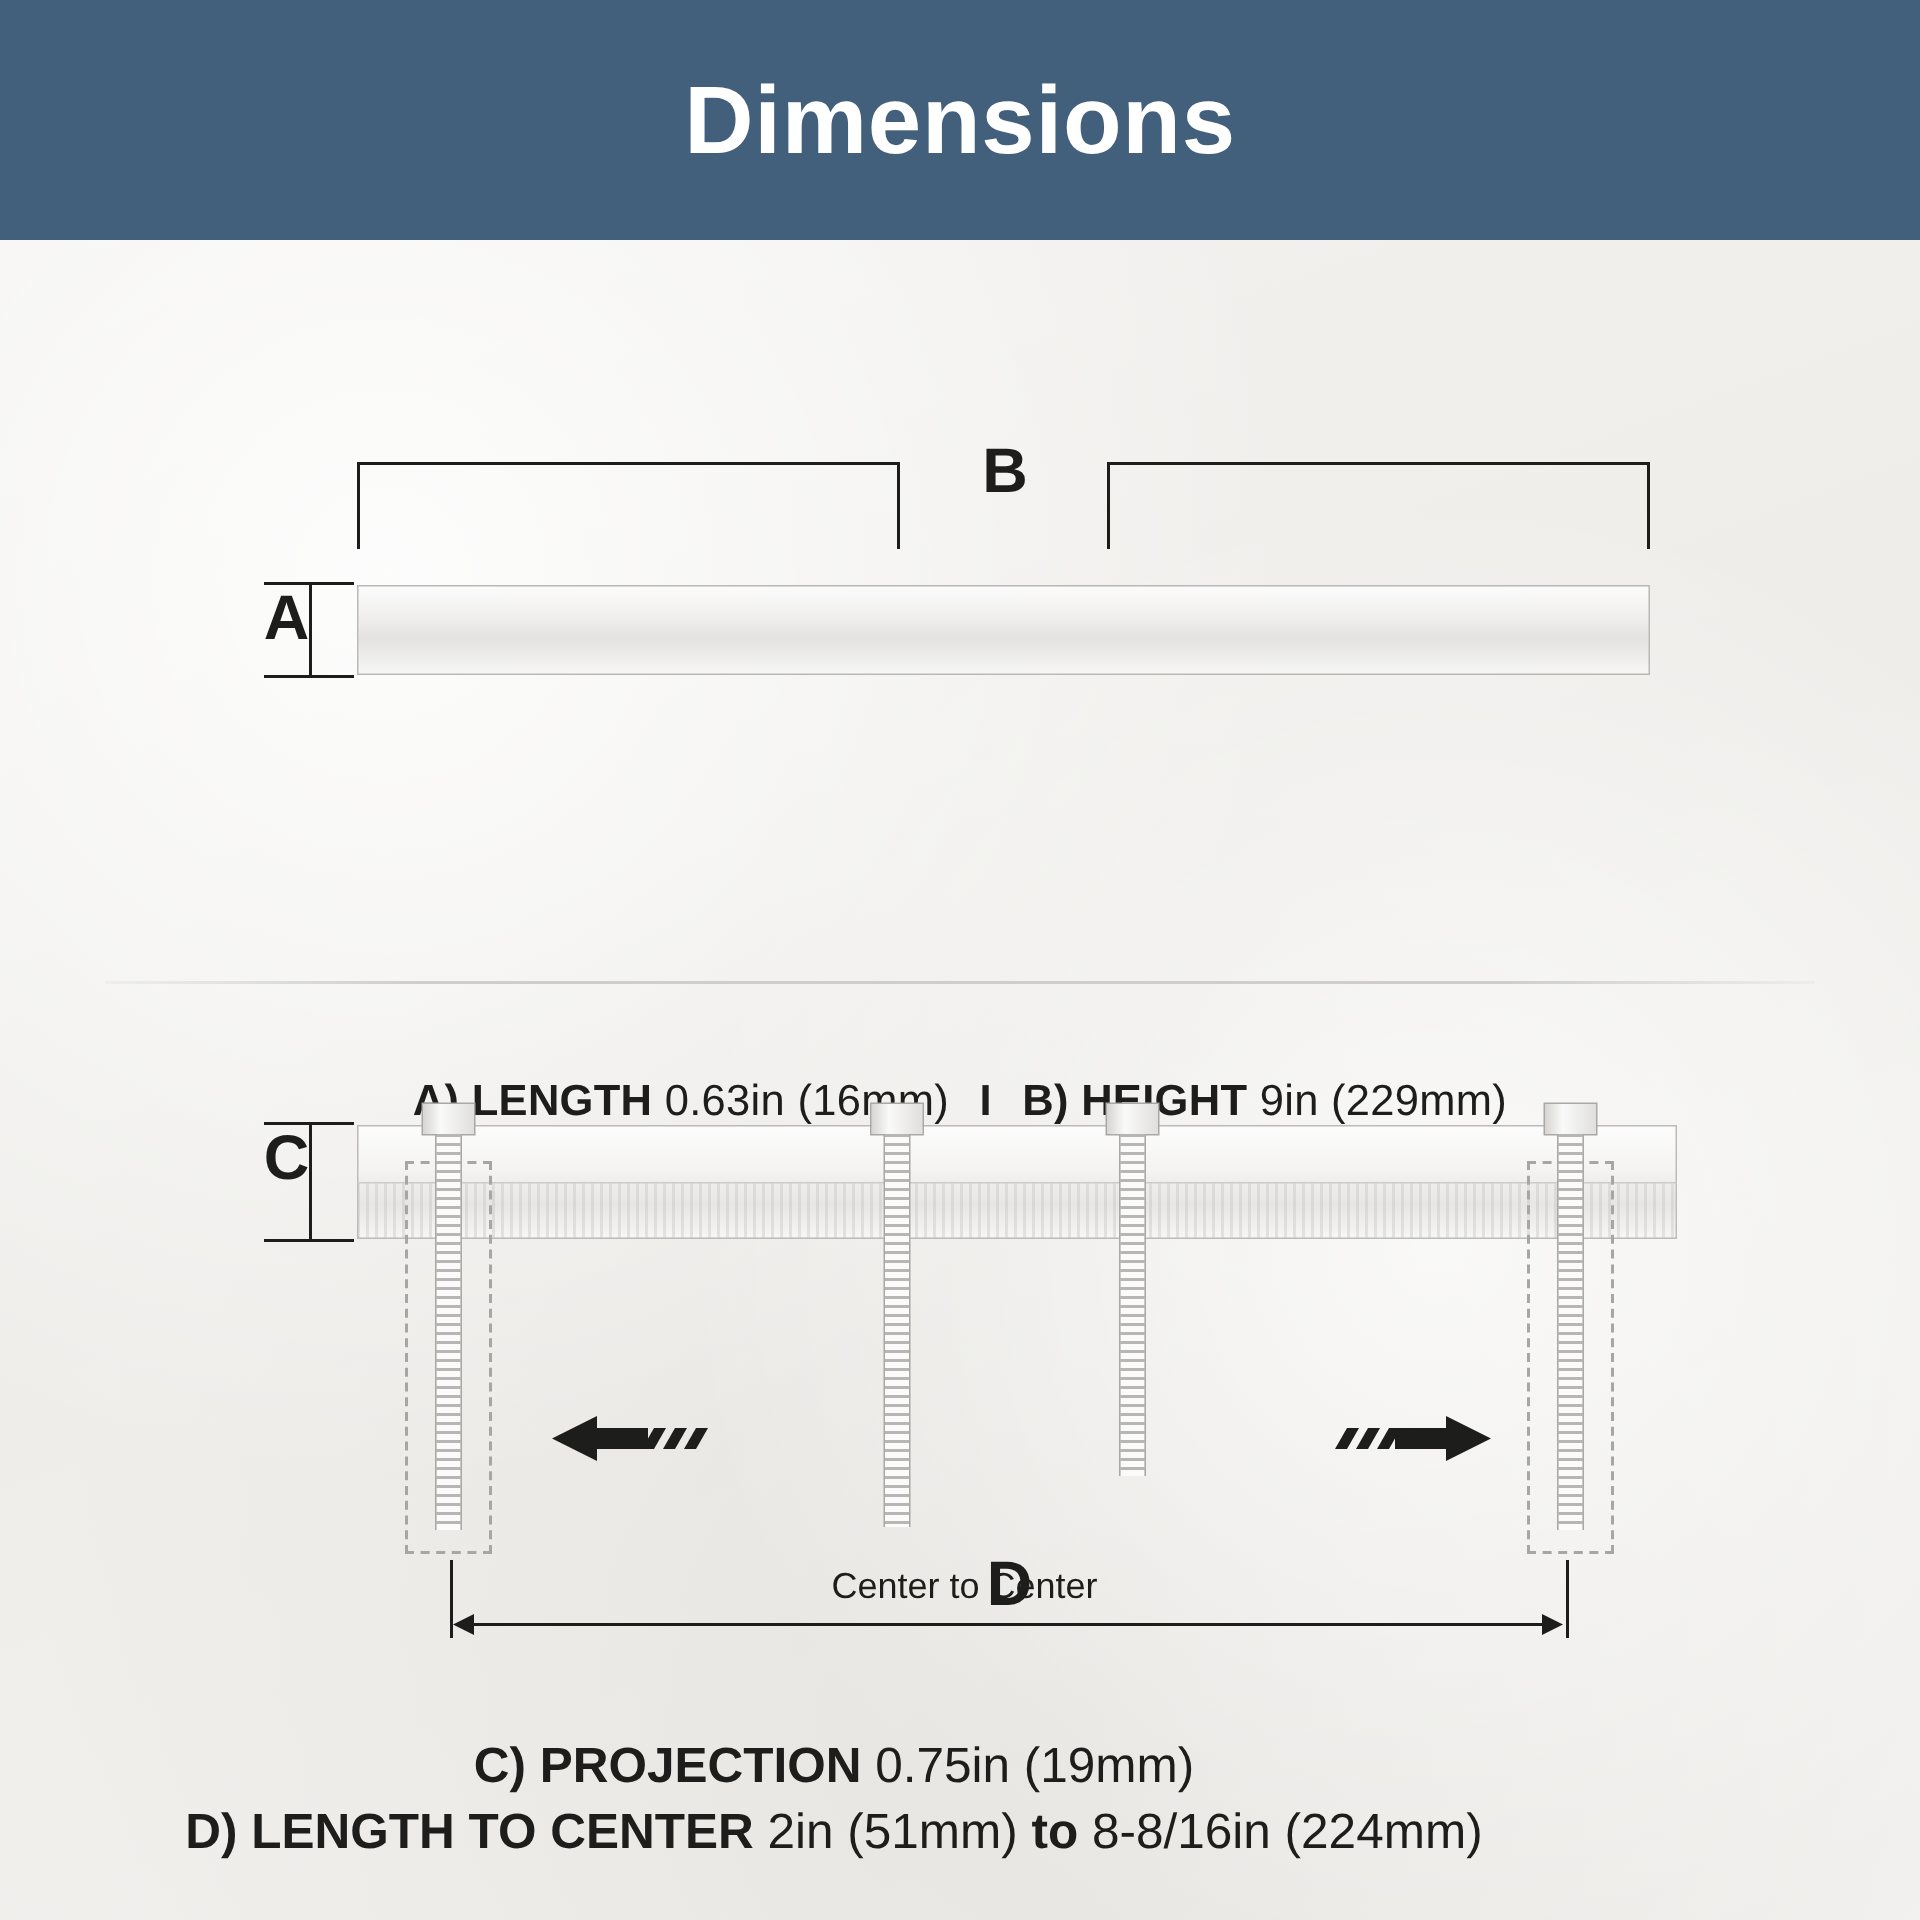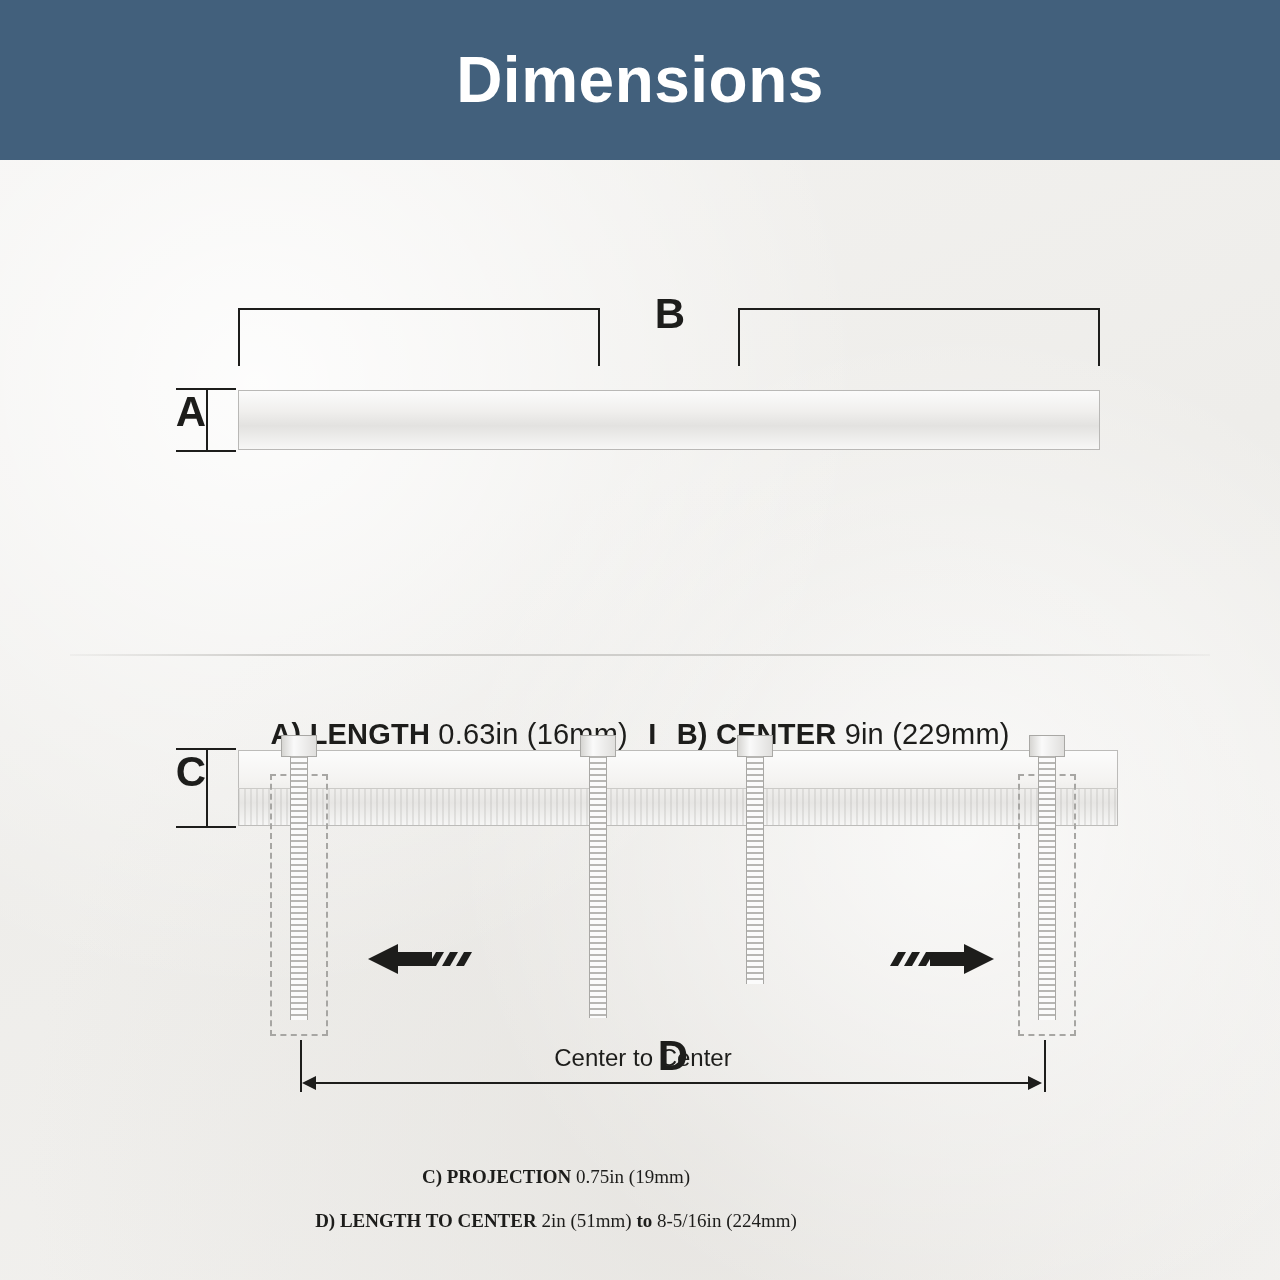--- a/index.html
+++ b/index.html
@@ -306,24 +306,23 @@
     font-weight: bold;
     color: #1d1d1b;
   }
 
   .caption-bottom {
     position: absolute;
     left: 0;
     top: 1155px;
     width: 1112px;
     text-align: center;
-    font-size: 19px;
+    font-size: 33px;
     color: #1d1d1b;
     line-height: 44px;
-    font-family: Liberation Serif, serif;
   }
   .caption-bottom b { font-weight: bold; }
 </style>
 </head>
 <body>
 
 <div class="page">
 
   <div class="header">
     <div class="header-title">Dimensions</div>
@@ -348,21 +347,21 @@
     </div>
     <div class="a-label">A</div>
 
     <div class="bar-front"></div>
   </div>
 
   <div class="caption-top">
     <b>A) LENGTH</b>
     <span>0.63in (16mm)</span>
     <span class="caption-sep">I</span>
-    <b>B) CENTER</b>
+    <b>B) HEIGHT</b>
     <span>9in (229mm)</span>
   </div>
 
   <div class="divider"></div>
 
   <div class="fig-bottom">
 
     <div class="c-line">
       <div class="vbar"></div>
       <div class="tk" style="top:0;"></div>
@@ -426,17 +425,17 @@
 
   <div class="caption-bottom">
     <div>
       <b>C) PROJECTION</b>
       <span>0.75in (19mm)</span>
     </div>
     <div>
       <b>D) LENGTH TO CENTER</b>
       <span>2in (51mm)</span>
       <b>to</b>
-      <span>8-5/16in (224mm)</span>
+      <span>8-8/16in (224mm)</span>
     </div>
   </div>
 
 </div>
 
 </body></html>

